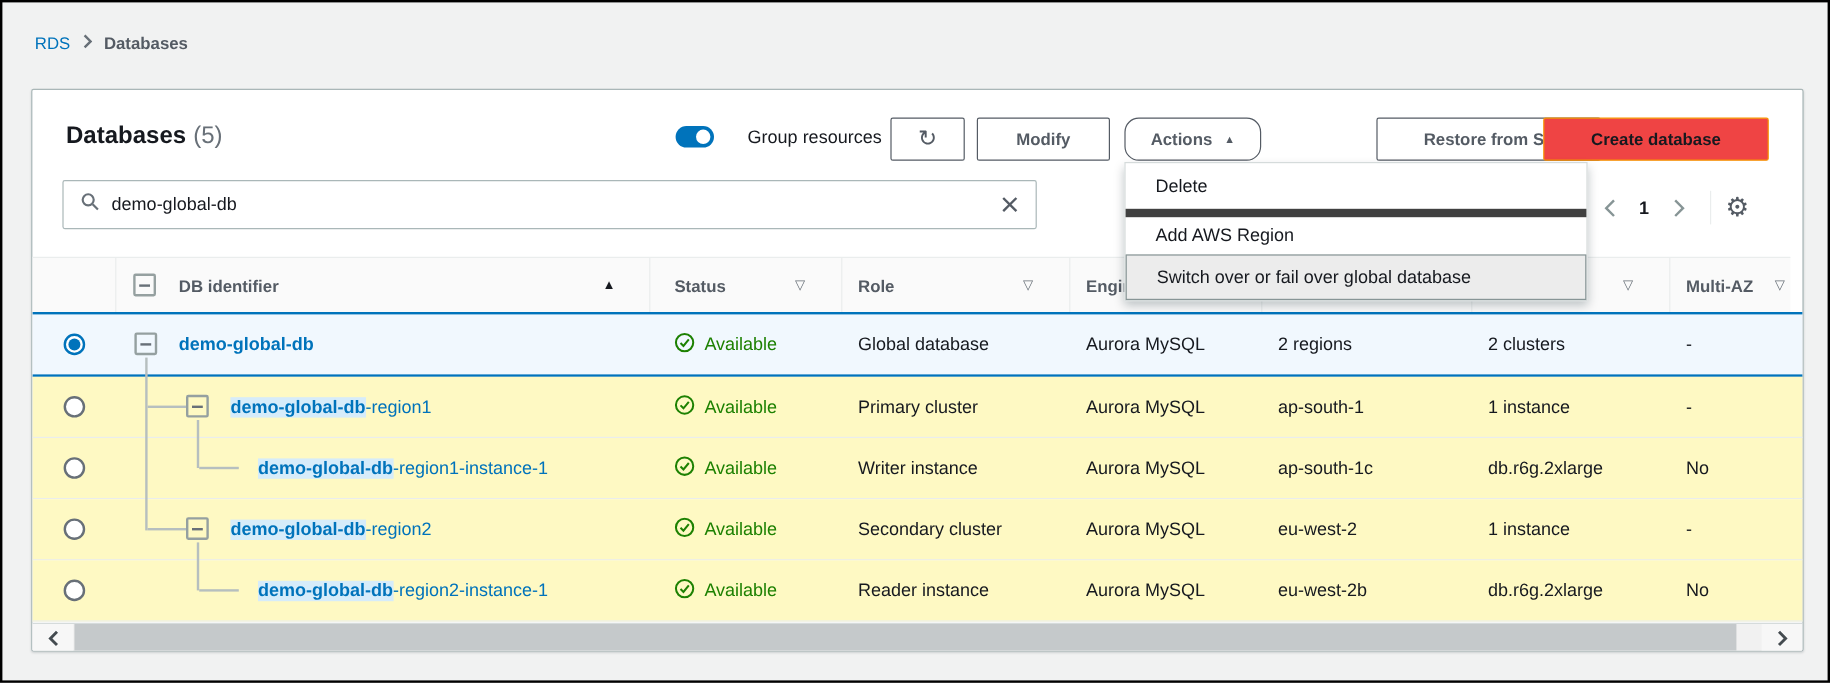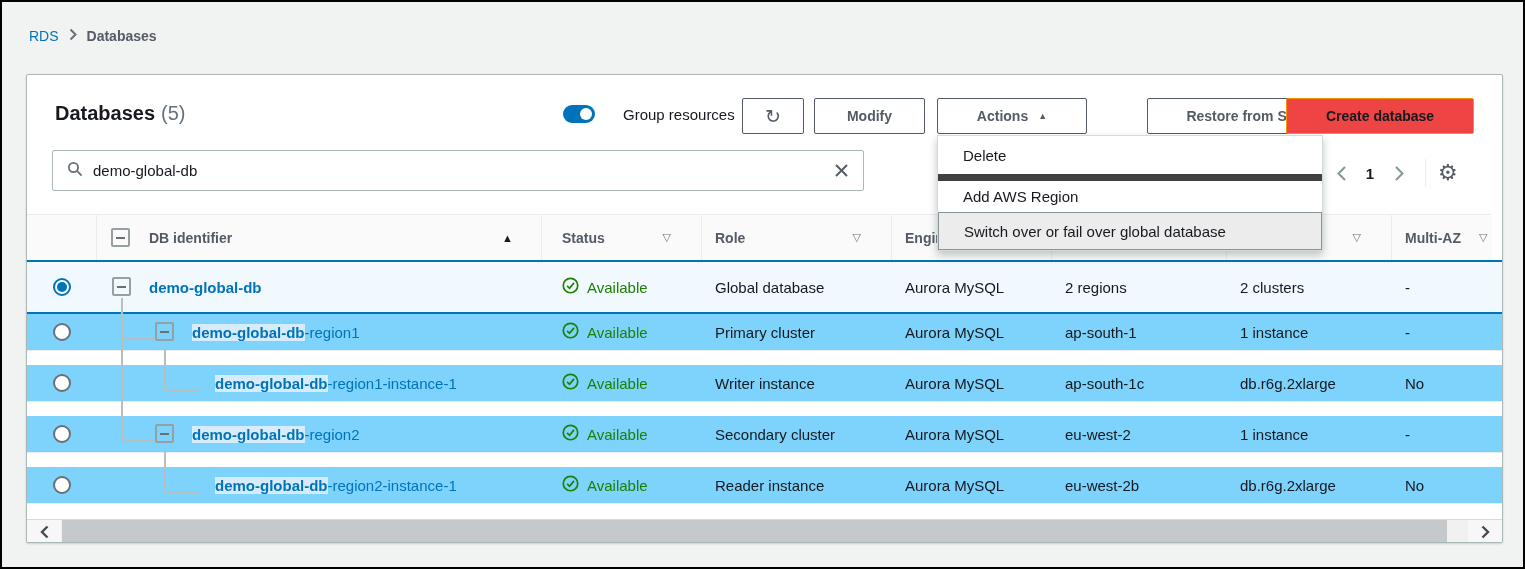--- a/index.html
+++ b/index.html
@@ -25,21 +25,21 @@
   .toggle-group { position:absolute; left:536px; top:30px; display:flex; align-items:center; gap:28px; }
   .toggle { width:32px; height:18px; border-radius:9px; background:#0073bb; position:relative; cursor:pointer; }
   .toggle::after { content:""; position:absolute; right:3px; top:3px; width:12px; height:12px; border-radius:50%; background:#fff; }
   .toggle-label { font-size:15px; color:#16191f; }
 
   
   .btn { position:absolute; top:23px; height:36px; background:#fff; border:1px solid #545b64; border-radius:2px;
     color:#545b64; font-weight:700; font-size:14px; display:flex; align-items:center; justify-content:center; gap:10px; cursor:pointer; }
   .btn-refresh { left:715px; width:62px; font-size:19px; font-weight:400; }
   .btn-modify  { left:787px; width:111px; }
-  .btn-actions { left:910px; width:150px; }
+  .btn-actions { left:910px; width:114px;border-radius:12px; }
   .btn-restore { left:1120px; width:187px; }
   .btn-create  { left:1259px; width:188px; background:#ef4444; border-color:#f79400; color:#16191f; }
   .caret-up { font-size:9px; color:#545b64; }
 
   
   .search-box { position:absolute; left:25px; top:75px; width:812px; height:41px; background:#fff;
     border:1px solid #aab7b8; border-radius:2px; display:flex; align-items:center; padding:0 14px; gap:10px; }
   .search-box input { flex:1; border:none; outline:none; font-family:inherit; font-size:15px; color:#16191f; background:transparent; }
   .clear-x { cursor:pointer; display:flex; }
 
@@ -65,21 +65,21 @@
     font-size:14px; font-weight:700; color:#545b64; border-right:1px solid #eaeded; cursor:pointer; }
   .th.no-r { border-right:none; }
   .th .sort { font-size:11px; color:#687078; font-weight:400; }
   .th .sort.asc { color:#16191f; }
   .th-sel { border-right:1px solid #eaeded; position:relative; }
   .th-dbid { position:relative; padding:0 28px 0 52px; }
   .hd-box { position:absolute; left:14px; top:13px; }
   .th-multi { justify-content:flex-start; gap:18px; padding-right:0; }
 
   
-  .trow { position:absolute; left:0; width:1495px; height:37px; border-bottom:1px solid #eaeded; background:#7dd3fc; }
+  .trow { position:absolute; left:0; width:1495px; height:51px; border-bottom:1px solid #eaeded; background:#fef9c3; }
   .trow.sel { height:54px; background:#f1f8fe; border-top:2px solid #0073bb; border-bottom:2px solid #0073bb; }
   .trow > div, .trow > .selcell { display:flex; align-items:center; }
   .cell { font-size:15px; color:#16191f; padding-left:13px; }
   .selcell { justify-content:center; }
   .dbcell { position:relative; }
   .l0 .dbcell { padding-left:52px; } .l1 .dbcell { padding-left:95px; } .l2 .dbcell { padding-left:118px; }
   .statuscell { padding-left:20px; gap:8px; font-size:15px; color:#1d8102; }
   .th-status { padding-left:20px; }
 
   .dblink { font-size:15px; color:#0073bb; text-decoration:none; cursor:pointer; white-space:nowrap; }

